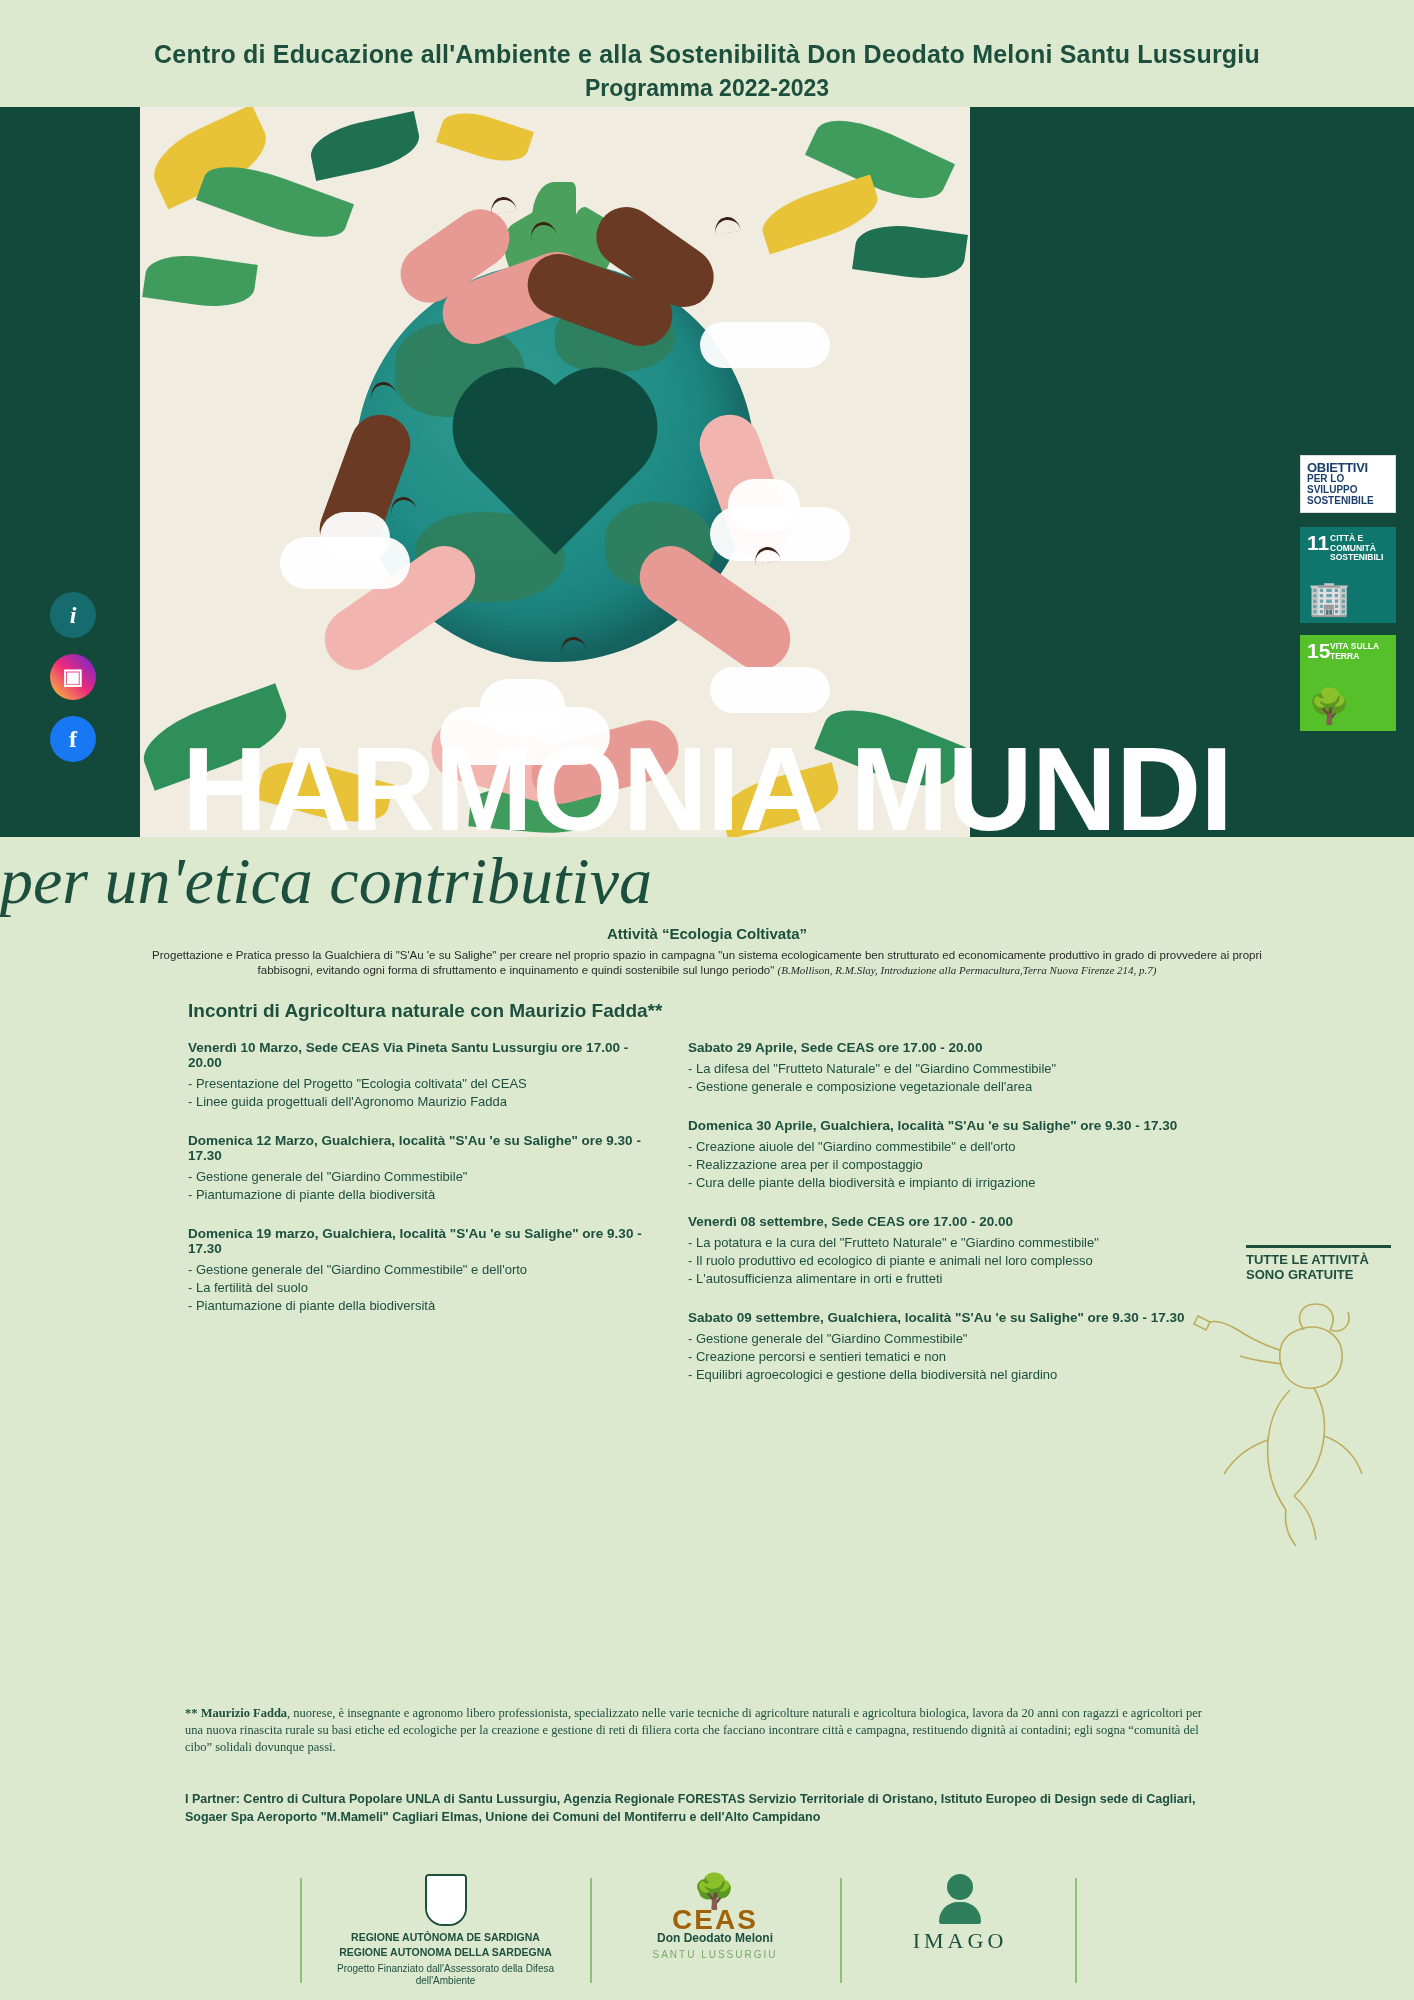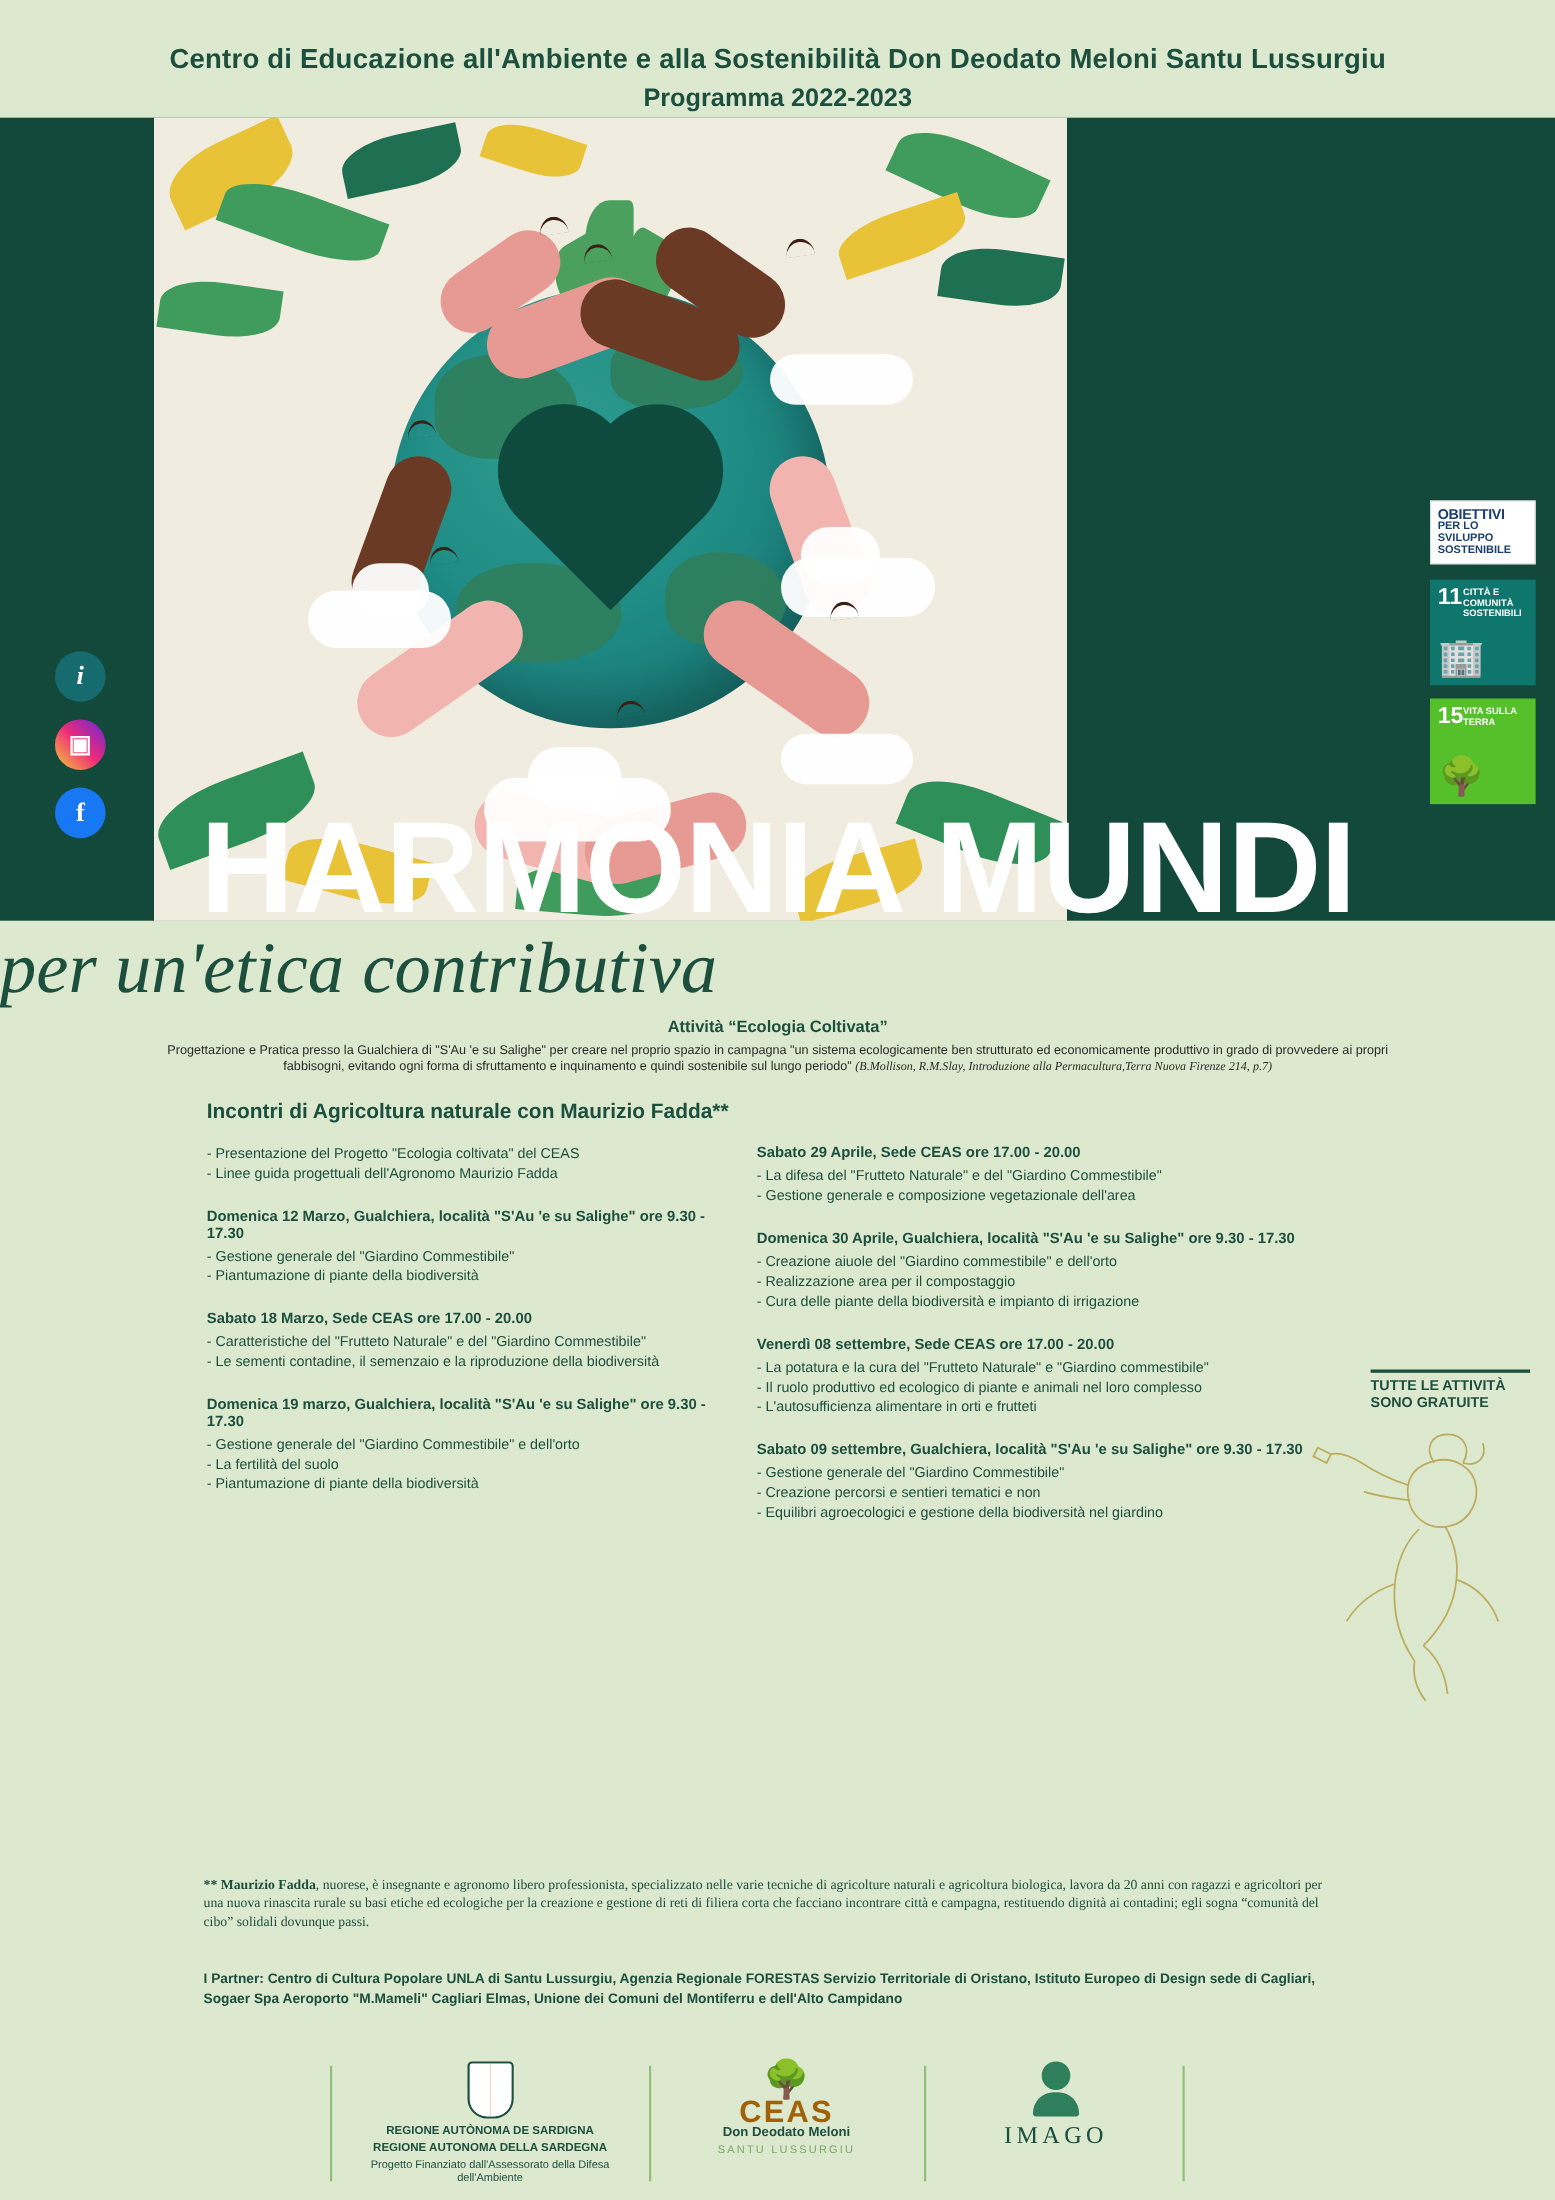--- a/index.html
+++ b/index.html
@@ -262,32 +262,28 @@
   <div class="act-title">Attività “Ecologia Coltivata”</div>
   <div class="act-desc">
     <span>Progettazione e Pratica presso la Gualchiera di "S'Au 'e su Salighe" per creare nel proprio spazio in campagna "un sistema ecologicamente ben strutturato ed economicamente produttivo in grado di provvedere ai propri fabbisogni, evitando ogni forma di sfruttamento e inquinamento e quindi sostenibile sul lungo periodo"</span>
     <span class="src">(B.Mollison, R.M.Slay, Introduzione alla Permacultura,Terra Nuova Firenze 214, p.7)</span>
   </div>
   <div class="meet-title">Incontri di Agricoltura naturale con Maurizio Fadda**</div>
 
   <div class="cols">
     <div class="col left">
       <div class="blk">
+        <div class="hd">Venerdì 10 Marzo, Sede CEAS Via Pineta Santu Lussurgiu ore 17.00 - 20.00</div>
         <div class="it">- Presentazione del Progetto "Ecologia coltivata" del CEAS</div>
         <div class="it">- Linee guida progettuali dell'Agronomo Maurizio Fadda</div>
       </div>
       <div class="blk">
         <div class="hd">Domenica 12 Marzo, Gualchiera, località "S'Au 'e su Salighe" ore 9.30 - 17.30</div>
         <div class="it">- Gestione generale del "Giardino Commestibile"</div>
         <div class="it">- Piantumazione di piante della biodiversità</div>
-      </div>
-      <div class="blk">
-        <div class="hd">Sabato 18 Marzo, Sede CEAS ore 17.00 - 20.00</div>
-        <div class="it">- Caratteristiche del "Frutteto Naturale" e del "Giardino Commestibile"</div>
-        <div class="it">- Le sementi contadine, il semenzaio e la riproduzione della biodiversità</div>
       </div>
       <div class="blk">
         <div class="hd">Domenica 19 marzo, Gualchiera, località "S'Au 'e su Salighe" ore 9.30 - 17.30</div>
         <div class="it">- Gestione generale del "Giardino Commestibile" e dell'orto</div>
         <div class="it">- La fertilità del suolo</div>
         <div class="it">- Piantumazione di piante della biodiversità</div>
       </div>
     </div>
 
     <div class="col right">

